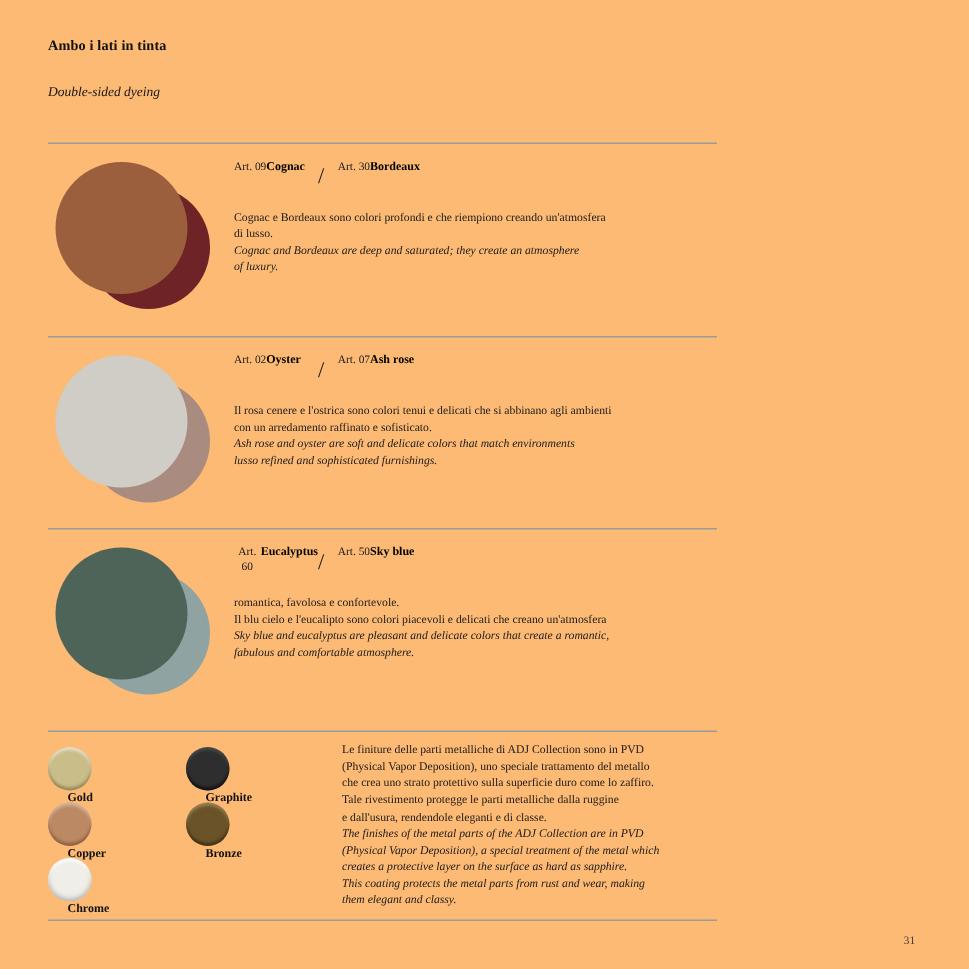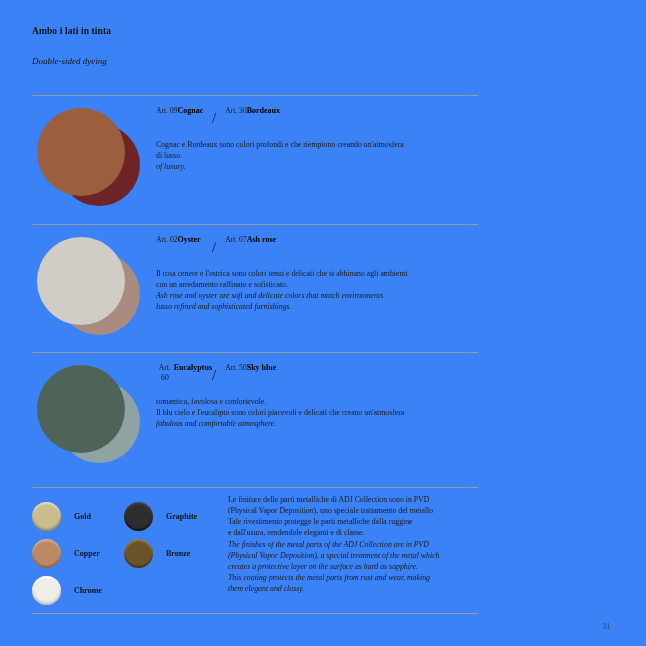--- a/index.html
+++ b/index.html
@@ -12,21 +12,21 @@
     height: 646px;
     position: relative;
     font-family: "Liberation Serif", "DejaVu Serif", serif;
     color: #1a1a1a;
     overflow: hidden;
   }
 
   .page {
     position: absolute;
     inset: 0;
-    background: #3b82f6;
+    background: #fdba74;
     font-family: Liberation Serif, serif;
   }
 
   
   .header {
     position: absolute;
     left: 32px;
     top: 26px;
     width: 420px;
   }
@@ -161,22 +161,23 @@
   }
   .metal-col {
     position: absolute;
     top: 0;
   }
   .metal-col.mc1 { left: 0; }
   .metal-col.mc2 { left: 92px; }
 
   .metal-item {
     display: flex;
-    align-items: center;
+    align-items: flex-start;
     height: 37px;
+    flex-direction: column;
   }
   .metal-dot {
     width: 29px;
     height: 29px;
     border-radius: 50%;
     flex: 0 0 auto;
   }
   .metal-label {
     font-size: 8px;
     font-weight: bold;
@@ -235,20 +236,21 @@
         </div>
         <span class="art-slash">/</span>
         <div class="art-col c2">
           <span class="art-num">Art. 30</span>
           <span class="art-name">Bordeaux</span>
         </div>
       </div>
       <div class="desc">
         <p>Cognac e Bordeaux sono colori profondi e che riempiono creando un'atmosfera</p>
         <p>di lusso.</p>
+        <p class="it">Cognac and Bordeaux are deep and saturated; they create an atmosphere</p>
         <p class="it">of luxury.</p>
       </div>
     </div>
   </div>
 
   <div class="divider d2"></div>
 
   <div class="color-row r2">
     <div class="swatch-pair">
       <div class="circle back" style="background:#a98b7f"></div>
@@ -290,20 +292,21 @@
         </div>
         <span class="art-slash">/</span>
         <div class="art-col c2">
           <span class="art-num">Art. 50</span>
           <span class="art-name">Sky blue</span>
         </div>
       </div>
       <div class="desc">
         <p>romantica, favolosa e confortevole.</p>
         <p>Il blu cielo e l'eucalipto sono colori piacevoli e delicati che creano un'atmosfera</p>
+        <p class="it">Sky blue and eucalyptus are pleasant and delicate colors that create a romantic,</p>
         <p class="it">fabulous and comfortable atmosphere.</p>
       </div>
     </div>
   </div>
 
   <div class="divider d4"></div>
 
   <div class="metals">
     <div class="metal-grid">
       <div class="metal-col mc1">
@@ -328,20 +331,21 @@
         <div class="metal-item">
           <span class="metal-dot" style="background:#6b5329;box-shadow:inset 0 -2px 2px rgba(40,28,10,.6), inset 0 2px 2px rgba(255,235,180,.3)"></span>
           <span class="metal-label">Bronze</span>
         </div>
       </div>
     </div>
 
     <div class="metal-text">
       <p>Le finiture delle parti metalliche di ADJ Collection sono in PVD</p>
       <p>(Physical Vapor Deposition), uno speciale trattamento del metallo</p>
+      <p>che crea uno strato protettivo sulla superficie duro come lo zaffiro.</p>
       <p>Tale rivestimento protegge le parti metalliche dalla ruggine</p>
       <p>e dall'usura, rendendole eleganti e di classe.</p>
       <p class="it">The finishes of the metal parts of the ADJ Collection are in PVD</p>
       <p class="it">(Physical Vapor Deposition), a special treatment of the metal which</p>
       <p class="it">creates a protective layer on the surface as hard as sapphire.</p>
       <p class="it">This coating protects the metal parts from rust and wear, making</p>
       <p class="it">them elegant and classy.</p>
     </div>
   </div>
 

